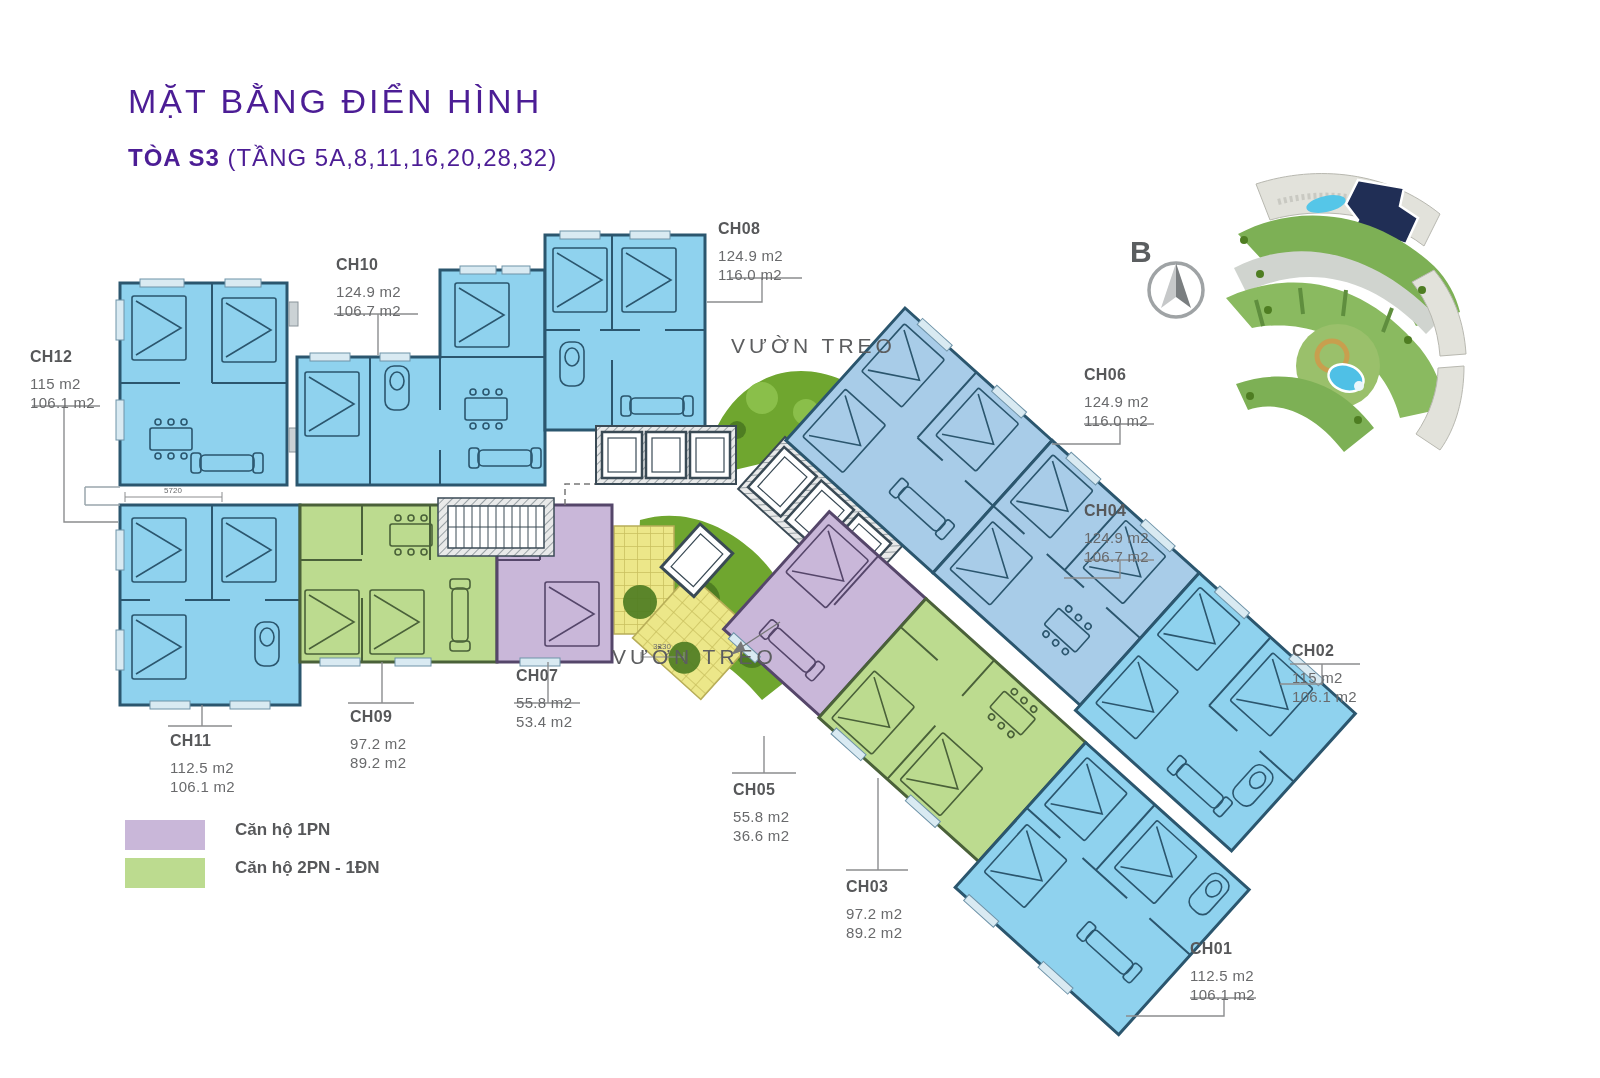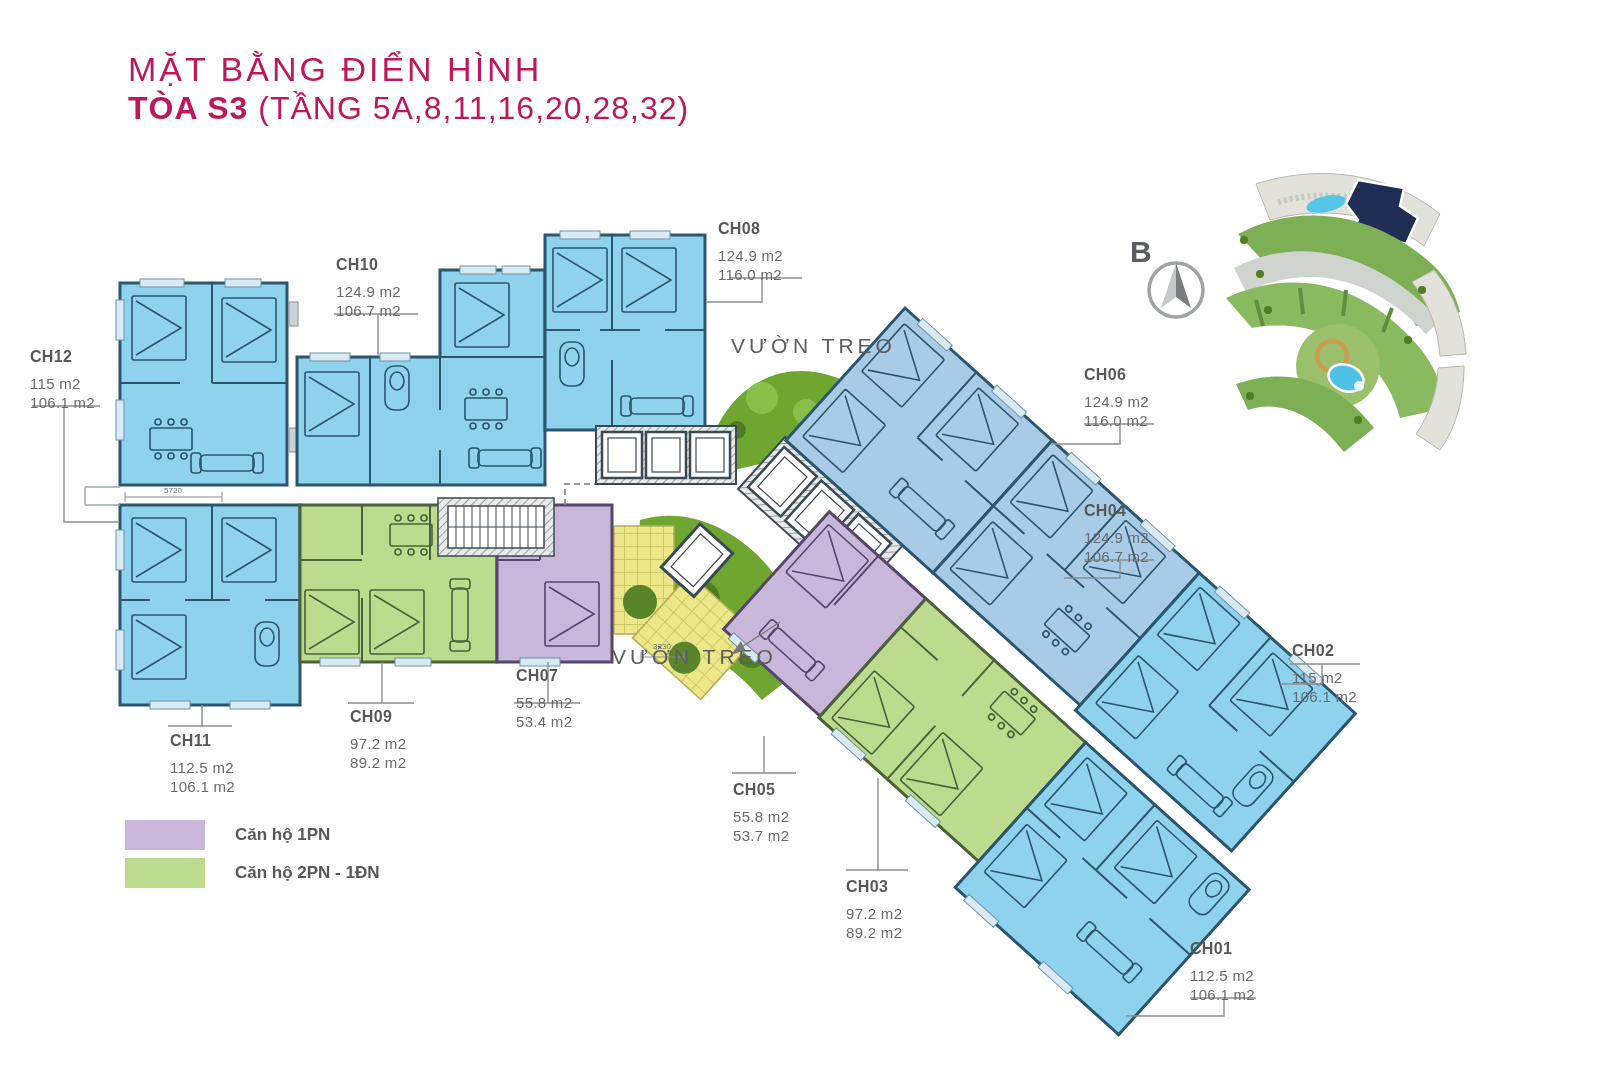--- a/index.html
+++ b/index.html
@@ -1,30 +1,30 @@
 <!DOCTYPE html>
 <html><head>
 <meta charset="utf-8">
 <style>
   html,body{margin:0;padding:0}
   body{width:1600px;height:1078px;position:relative;background:#ffffff;
        font-family:"Liberation Sans",sans-serif;overflow:hidden}
   .stage{position:absolute;left:0;top:0;width:1600px;height:1078px}
 
-  .title{position:absolute;left:128px;top:50px;color:#be185d}
+  .title{position:absolute;left:128px;top:82px;color:#4c1d95}
   .t1{font-size:34px;letter-spacing:3px;font-weight:400;white-space:nowrap}
-  .t2{font-size:32px;letter-spacing:1px;margin-top:1px;font-weight:400;white-space:nowrap}
+  .t2{font-size:24px;letter-spacing:1px;margin-top:23px;font-weight:400;white-space:nowrap}
   .t2 .tb{font-weight:700}
 
   .ulabel{position:absolute;color:#57585A;font-size:16px;font-weight:700;
           line-height:1.15;letter-spacing:.3px;white-space:nowrap}
   .ulabel .ar{font-weight:400;font-size:15px;color:#696A6C;margin-top:9px;line-height:1.25}
 
   .legend{position:absolute;left:125px;top:820px}
-  .lrow{display:flex;align-items:center;margin-bottom:8px;height:30px}
+  .lrow{display:flex;margin-bottom:8px;height:30px}
   .sw{width:80px;height:30px;margin-right:30px;flex:0 0 auto}
   .sw1{background:#C9B7D9}.sw2{background:#BCDB8F}.sw3{background:#8FD2EE}
   .lrow span{font-size:17px;font-weight:700;color:#57585A}
 
   
   svg text{font-family:"Liberation Sans",sans-serif}
   .ub{fill:#8FD2EE;stroke:#2B566E;stroke-width:3}
   .ub2{fill:#A8CCE8;stroke:#2B566E;stroke-width:3}
   .ug{fill:#BCDB8F;stroke:#4A6139;stroke-width:3}
   .up{fill:#C9B7D9;stroke:#55466A;stroke-width:3}
@@ -429,21 +429,21 @@
   <div>CH02</div>
   <div class="ar">
       <div>115 m2</div>
       <div>106.1 m2</div>
     </div>
 </div>
 <div class="ulabel" style="left:733px;top:781px">
   <div>CH05</div>
   <div class="ar">
       <div>55.8 m2</div>
-      <div>53.7 m2</div>
+      <div>36.6 m2</div>
     </div>
 </div>
 <div class="ulabel" style="left:846px;top:878px">
   <div>CH03</div>
   <div class="ar">
       <div>97.2 m2</div>
       <div>89.2 m2</div>
     </div>
 </div>
 <div class="ulabel" style="left:1190px;top:940px">

